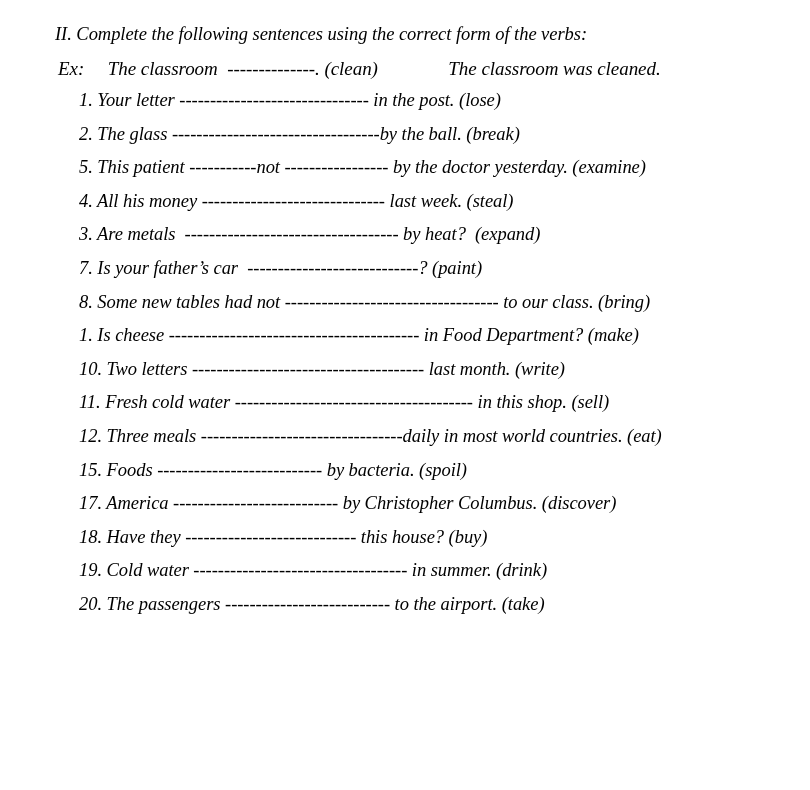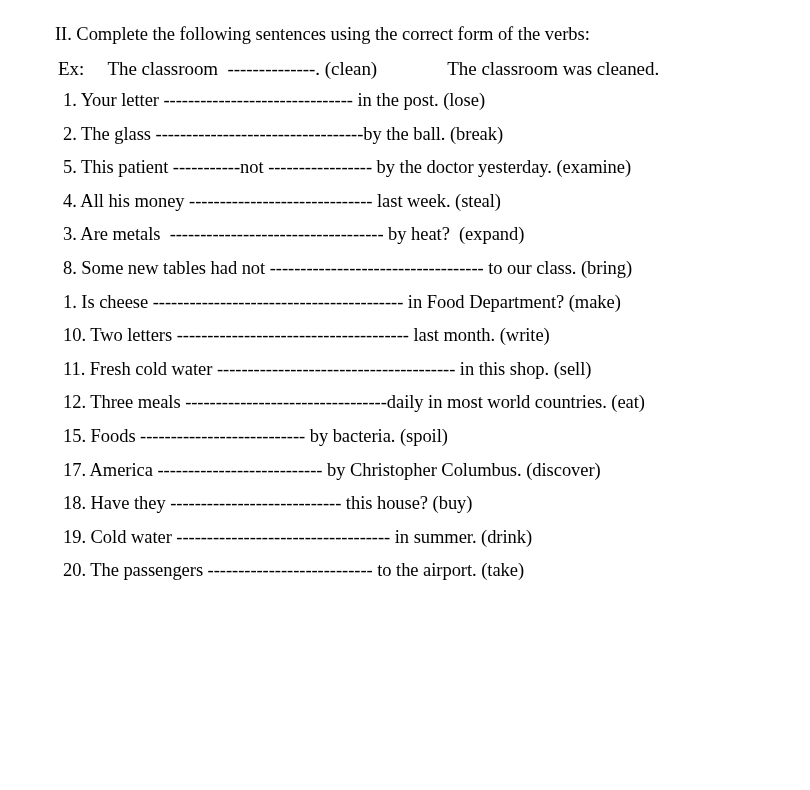--- a/index.html
+++ b/index.html
@@ -16,20 +16,21 @@
     color: #000000;
     -webkit-font-smoothing: antialiased;
   }
   .page {
     position: relative;
     width: 810px;
     height: 790px;
     background: #ffffff;
     box-sizing: border-box;
     padding: 22px 0 16px 0;
+    font-style: italic;
   }
   .heading {
     font-size: 18.5px;
     line-height: 25px;
     margin-left: 55px;
     white-space: pre;
     letter-spacing: -0.05px;
   }
   .example-line {
     font-size: 19px;
@@ -38,41 +39,42 @@
     margin-top: 9px;
     white-space: pre;
     letter-spacing: -0.05px;
   }
   .items {
     margin-top: 8px;
   }
   .item {
     font-size: 18.5px;
     line-height: 22px;
-    margin-left: 63px;
+    margin-left: 79px;
     height: 33.6px;
     white-space: pre;
     letter-spacing: -0.05px;
   }
 </style>
 </head>
 <body>
 
 <div class="page">
 
   <div class="heading">II. Complete the following sentences using the correct form of the verbs:</div>
 
   <div class="example-line">Ex:     The classroom  --------------. (clean)               The classroom was cleaned.</div>
 
   <div class="items">
       <div class="item">1. Your letter ------------------------------- in the post. (lose)</div>
       <div class="item">2. The glass ----------------------------------by the ball. (break)</div>
       <div class="item">5. This patient -----------not ----------------- by the doctor yesterday. (examine)</div>
       <div class="item">4. All his money ------------------------------ last week. (steal)</div>
       <div class="item">3. Are metals  ----------------------------------- by heat?  (expand)</div>
+      <div class="item">7. Is your father’s car  ----------------------------? (paint)</div>
       <div class="item">8. Some new tables had not ----------------------------------- to our class. (bring)</div>
       <div class="item">1. Is cheese ----------------------------------------- in Food Department? (make)</div>
       <div class="item">10. Two letters -------------------------------------- last month. (write)</div>
       <div class="item">11. Fresh cold water --------------------------------------- in this shop. (sell)</div>
       <div class="item">12. Three meals ---------------------------------daily in most world countries. (eat)</div>
       <div class="item">15. Foods --------------------------- by bacteria. (spoil)</div>
       <div class="item">17. America --------------------------- by Christopher Columbus. (discover)</div>
       <div class="item">18. Have they ---------------------------- this house? (buy)</div>
       <div class="item">19. Cold water ----------------------------------- in summer. (drink)</div>
       <div class="item">20. The passengers --------------------------- to the airport. (take)</div>

